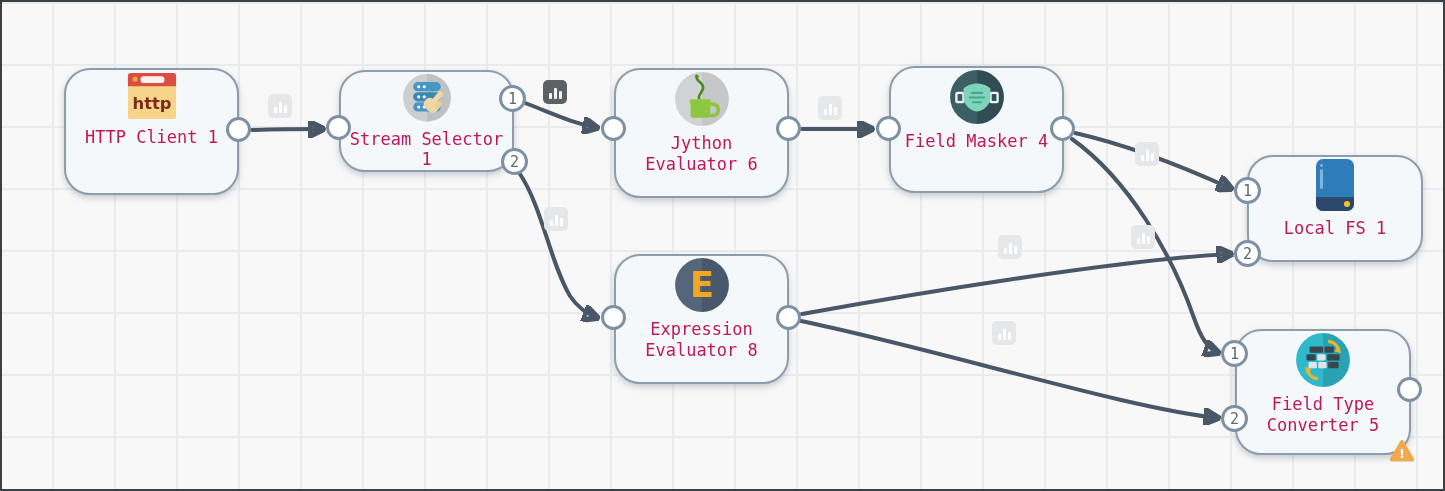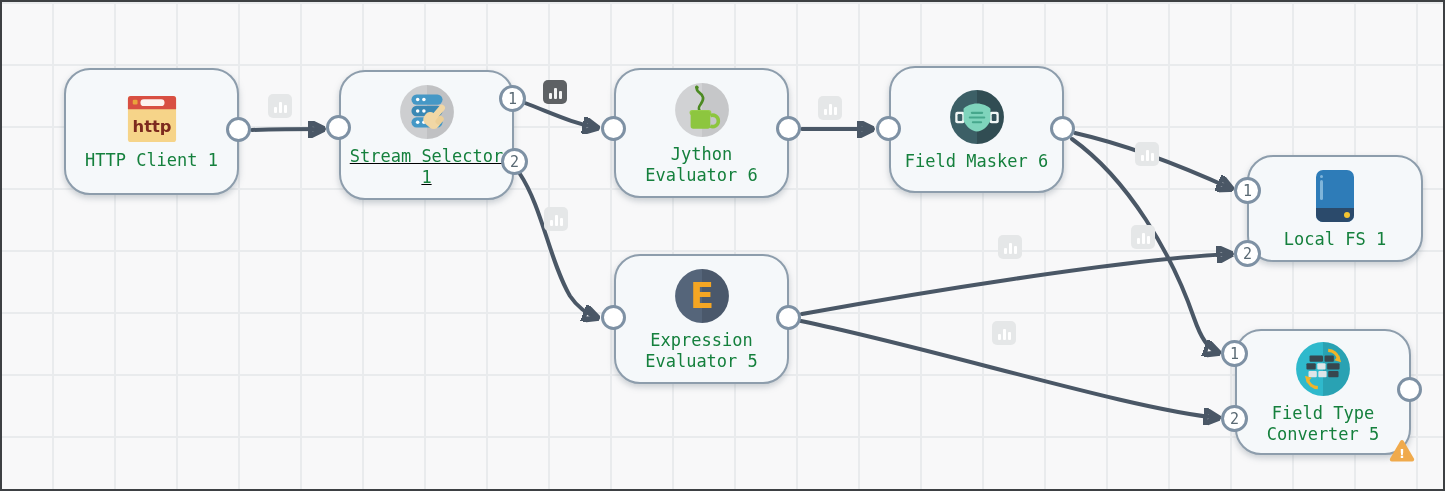--- a/index.html
+++ b/index.html
@@ -12,25 +12,25 @@
       linear-gradient(to bottom,#e9ebed 2px,transparent 2px);
     background-size:62px 62px; background-position:50px 0;
     font-family:"DejaVu Sans Mono",monospace;
   }
   svg.edges{position:absolute;left:0;top:0;z-index:1;}
   svg.edges path{fill:none;stroke:#4a5766;stroke-width:4;stroke-linecap:round;}
   .node{
     position:absolute; z-index:2; box-sizing:border-box;
     background:#f5f8fa; border:2px solid #8d9dac; border-radius:26px;
     box-shadow:0 3px 6px rgba(110,122,134,.35);
-    display:flex; flex-direction:column; align-items:center; justify-content:center; gap:5px;
+    display:flex; flex-direction:column; align-items:center; gap:5px;
   }
   .node .label{
     width:160px; text-align:center; font-size:17px; line-height:1.22;
-    color:#15803d; white-space:normal;
+    color:#be185d; white-space:normal;
   }
   .port{
     position:absolute; z-index:4; box-sizing:border-box; border-radius:50%;
     background:#fff; border:3px solid #7e91a4;
     display:flex; align-items:center; justify-content:center;
     font-size:15px; color:#5a6a74;
   }
   .port.plain{width:25px;height:25px;}
   .port.num{width:27px;height:27px;}
   .badge{
@@ -70,21 +70,21 @@
     <svg width="54" height="52" viewBox="0 0 56 54">
       <rect x="3" y="3" width="50" height="48" rx="3" fill="#f6d489"></rect>
       <path d="M3,17 L3,6 a3,3 0 0 1 3,-3 h44 a3,3 0 0 1 3,3 v11 z" fill="#d84f42"></path>
       <rect x="8" y="7" width="5" height="5" rx="1.2" fill="#e9a43b"></rect>
       <rect x="16" y="6.5" width="25" height="7" rx="3.5" fill="#fdf2ee"></rect>
       <text x="28" y="40" text-anchor="middle" font-size="17" font-weight="bold" fill="#7d2a1e" font-family="DejaVu Sans, sans-serif">http</text>
     </svg>
     <div class="label">HTTP Client 1</div>
   </div>
 
-  <div class="node" style="left:337px;top:68px;width:175px;height:130px;text-decoration:underline;">
+  <div class="node" style="left:337px;top:68px;width:175px;height:102px;">
     <svg width="58" height="58" viewBox="0 0 56 56">
       <circle cx="28" cy="28" r="26" fill="#cdced0"></circle>
       <path d="M28,2 a26,26 0 0 1 0,52 z" fill="rgba(0,0,0,0.06)"></path>
       <rect x="13" y="11" width="30" height="10" rx="5" fill="#4598c6"></rect>
       <rect x="13" y="22" width="30" height="10" rx="5" fill="#3a88b4"></rect>
       <rect x="13" y="33" width="30" height="10" rx="5" fill="#4598c6"></rect>
       <circle cx="19" cy="16" r="1.7" fill="#fff"></circle>
         <circle cx="25" cy="16" r="1.7" fill="#fff"></circle>
       <circle cx="19" cy="27" r="1.7" fill="#fff"></circle>
         <circle cx="25" cy="27" r="1.7" fill="#fff"></circle>
@@ -116,30 +116,30 @@
     <svg width="58" height="58" viewBox="0 0 56 56">
       <circle cx="28" cy="28" r="26" fill="#3c5f66"></circle>
       <path d="M28,2 a26,26 0 0 1 0,52 z" fill="rgba(0,0,0,0.18)"></path>
       <rect x="7" y="23" width="9" height="11" rx="2" fill="#f2f7f6"></rect>
       <rect x="9.2" y="25.2" width="4.6" height="6.6" rx="1" fill="#3c5f66"></rect>
       <rect x="40" y="23" width="9" height="11" rx="2" fill="#f2f7f6"></rect>
       <rect x="42.2" y="25.2" width="4.6" height="6.6" rx="1" fill="#32525a"></rect>
       <path d="M28,15 C33,15 39,17.5 41,20 L41,31 C39,37.5 33,42 28,42 C23,42 17,37.5 15,31 L15,20 C17,17.5 23,15 28,15 Z" fill="#7fd4bc"></path>
       <path d="M23,24 H33 M21,28.5 H35 M24,33 H32" stroke="#46a78c" stroke-width="2" stroke-linecap="round"></path>
     </svg>
-    <div class="label">Field Masker 6</div>
+    <div class="label">Field Masker 4</div>
   </div>
 
   <div class="node" style="left:612px;top:252px;width:175px;height:130px;">
     <svg width="58" height="58" viewBox="0 0 56 56">
       <circle cx="28" cy="28" r="26" fill="#55657a"></circle>
       <path d="M28,2 a26,26 0 0 1 0,52 z" fill="rgba(0,0,0,0.12)"></path>
       <text x="28" y="40" text-anchor="middle" font-size="34" font-weight="bold" fill="#f5a623" font-family="DejaVu Sans, sans-serif">E</text>
     </svg>
-    <div class="label">Expression Evaluator 5</div>
+    <div class="label">Expression Evaluator 8</div>
   </div>
 
   <div class="node" style="left:1245px;top:153px;width:176px;height:107px;">
     <svg width="56" height="56" viewBox="0 0 56 56">
       <rect x="9" y="2" width="38" height="52" rx="7" fill="#2e7cb8"></rect>
       <path d="M9,40 h38 v7 a7,7 0 0 1 -7,7 h-24 a7,7 0 0 1 -7,-7 z" fill="#2b4a6b"></path>
       <circle cx="40" cy="47" r="3" fill="#f4c431"></circle>
       <rect x="13" y="12" width="3" height="20" rx="1.5" fill="#7fb5da"></rect>
       <rect x="13" y="7" width="3" height="3" rx="1.5" fill="#7fb5da"></rect>
     </svg>

